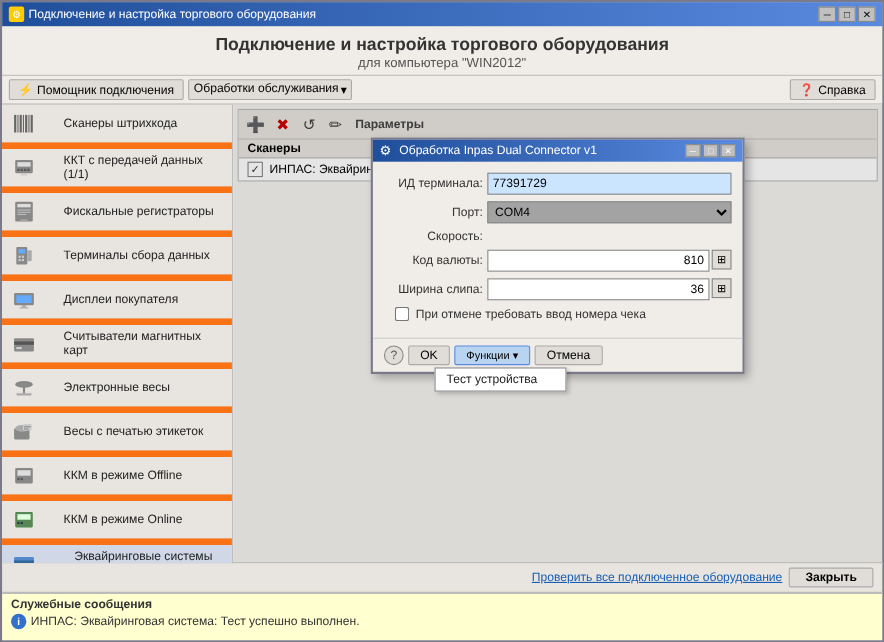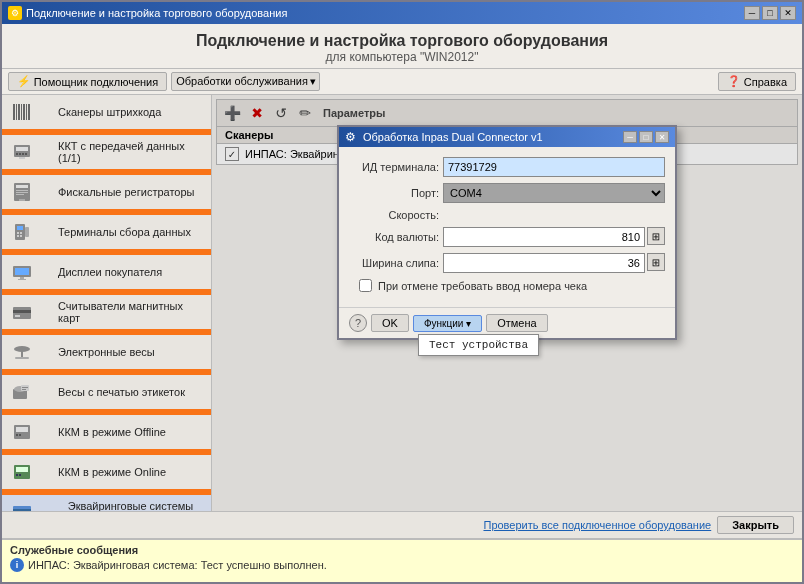--- a/index.html
+++ b/index.html
@@ -748,21 +748,21 @@
 
           <div class="modal-footer">
             <div class="help-circle">?</div>
             <button class="footer-btn">OK</button>
             <button class="footer-btn-active">
               <span>Функции</span>
               <span> ▾</span>
             </button>
             <button class="footer-btn">Отмена</button>
 
-            <div class="dropdown-menu" style="top: 100%; left: 79px; margin-top: -4px; font-family: Liberation Mono, monospace;">
+            <div class="dropdown-menu" style="top: 100%; left: 56px; margin-top: -4px;">
               <div class="dropdown-item">Тест устройства</div>
             </div>
           </div>
         </div>
       </div>
     </div>
   </div>
 
   <div class="bottom-bar">
     <span class="bottom-link">Проверить все подключенное оборудование</span>

